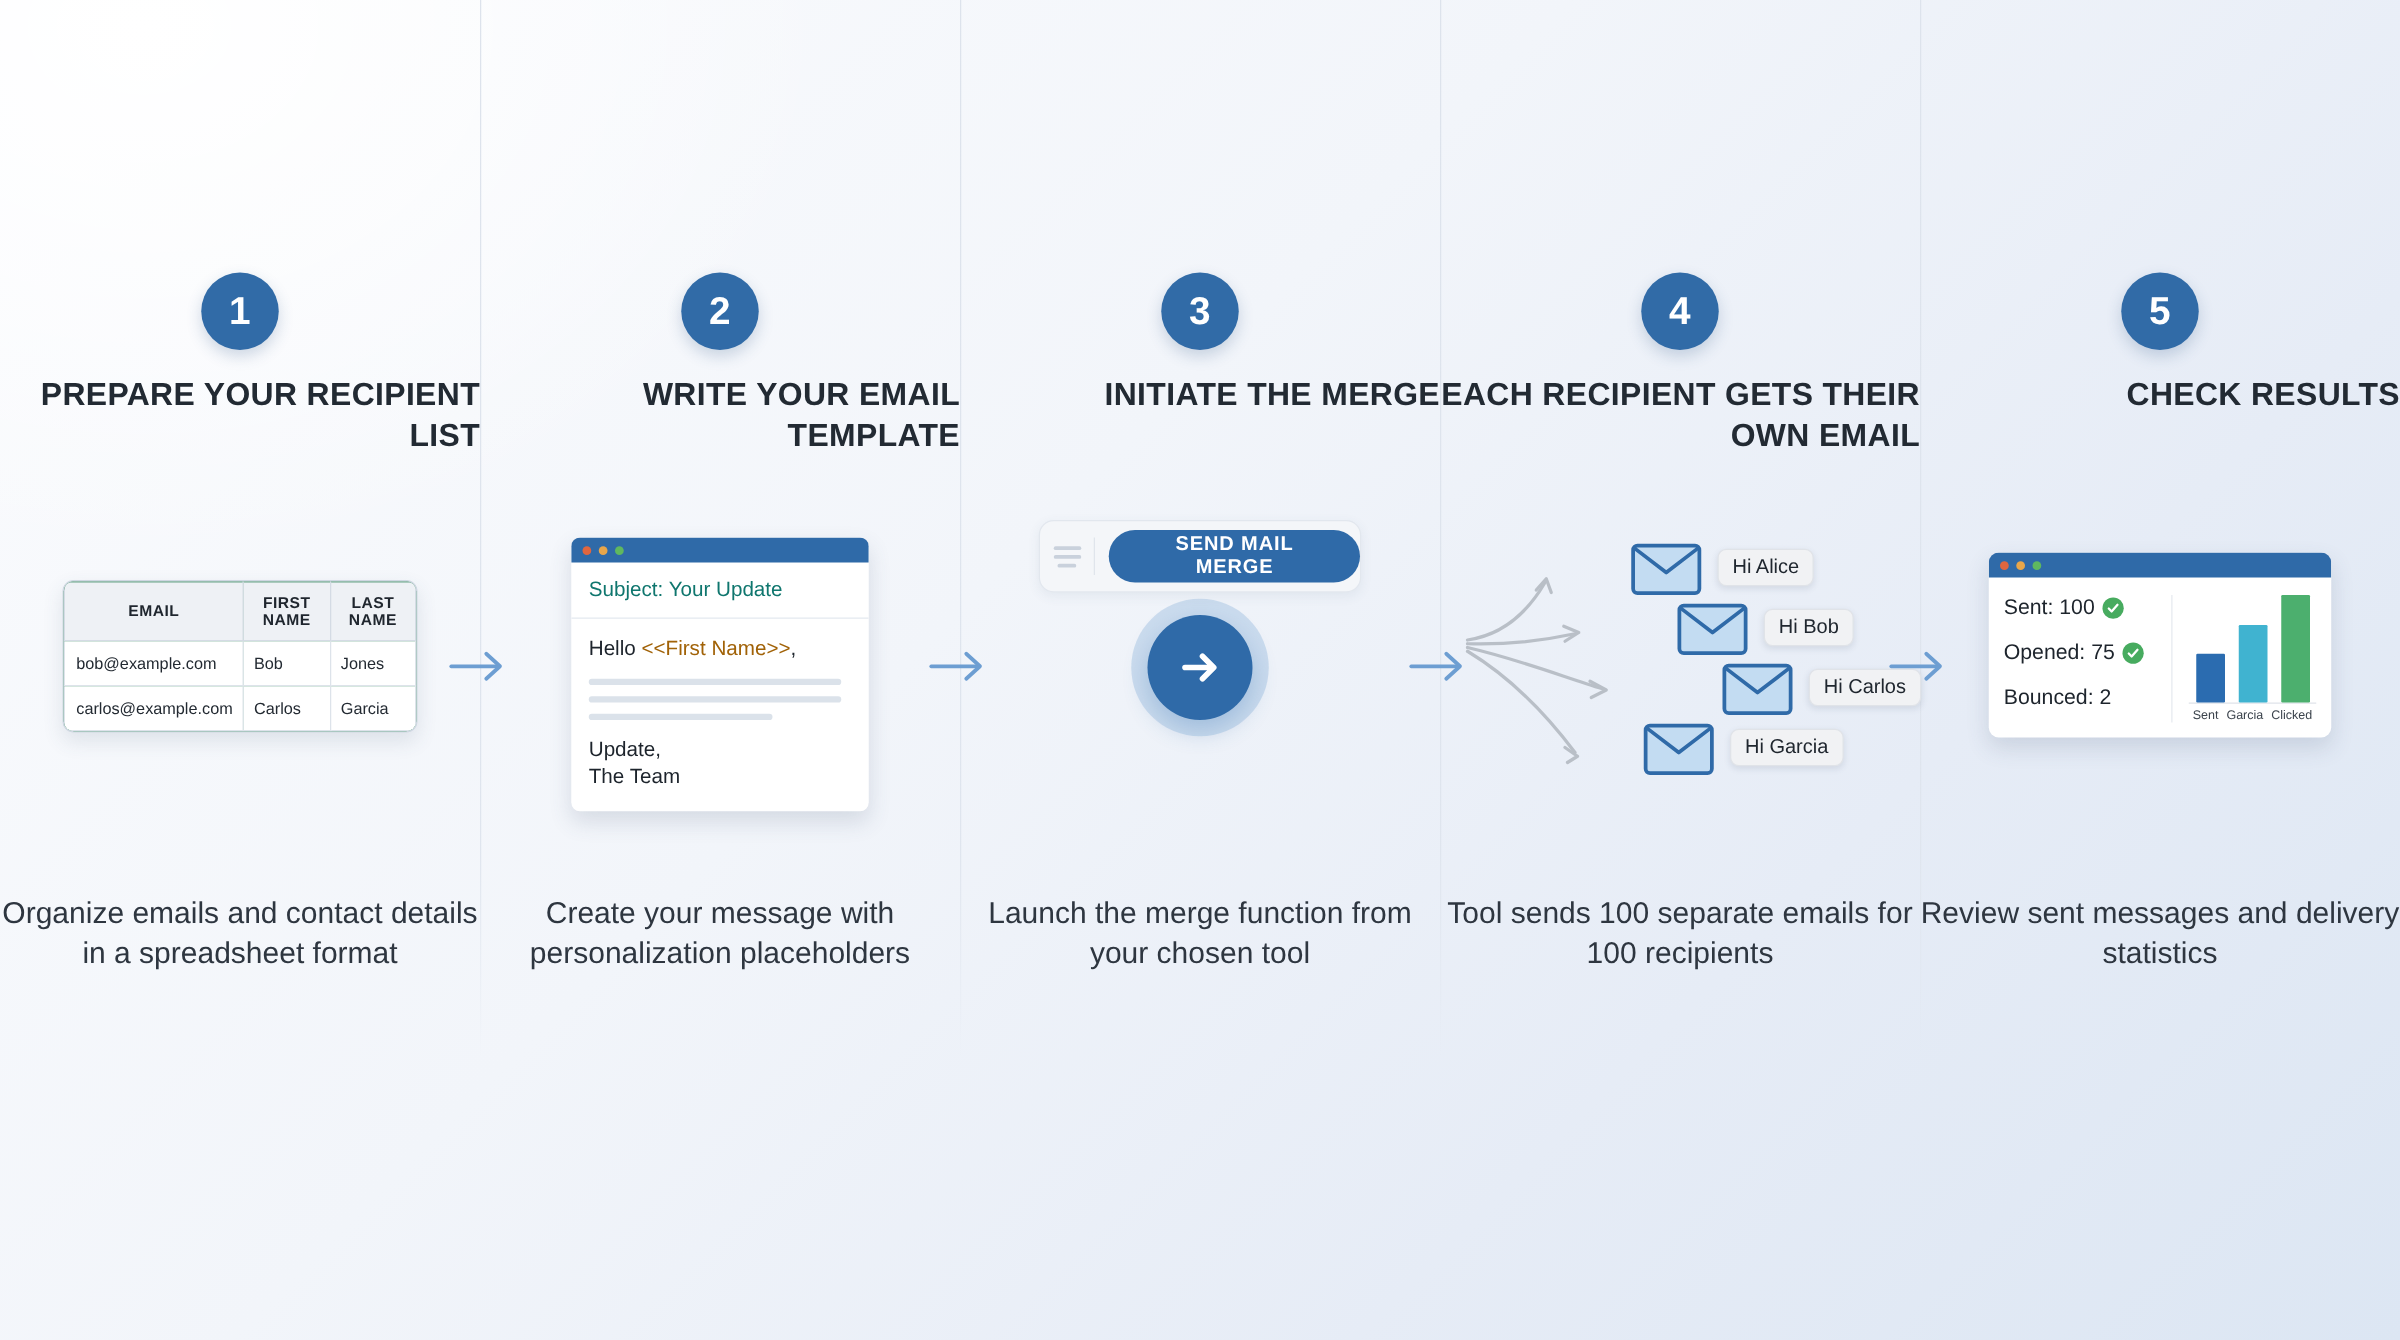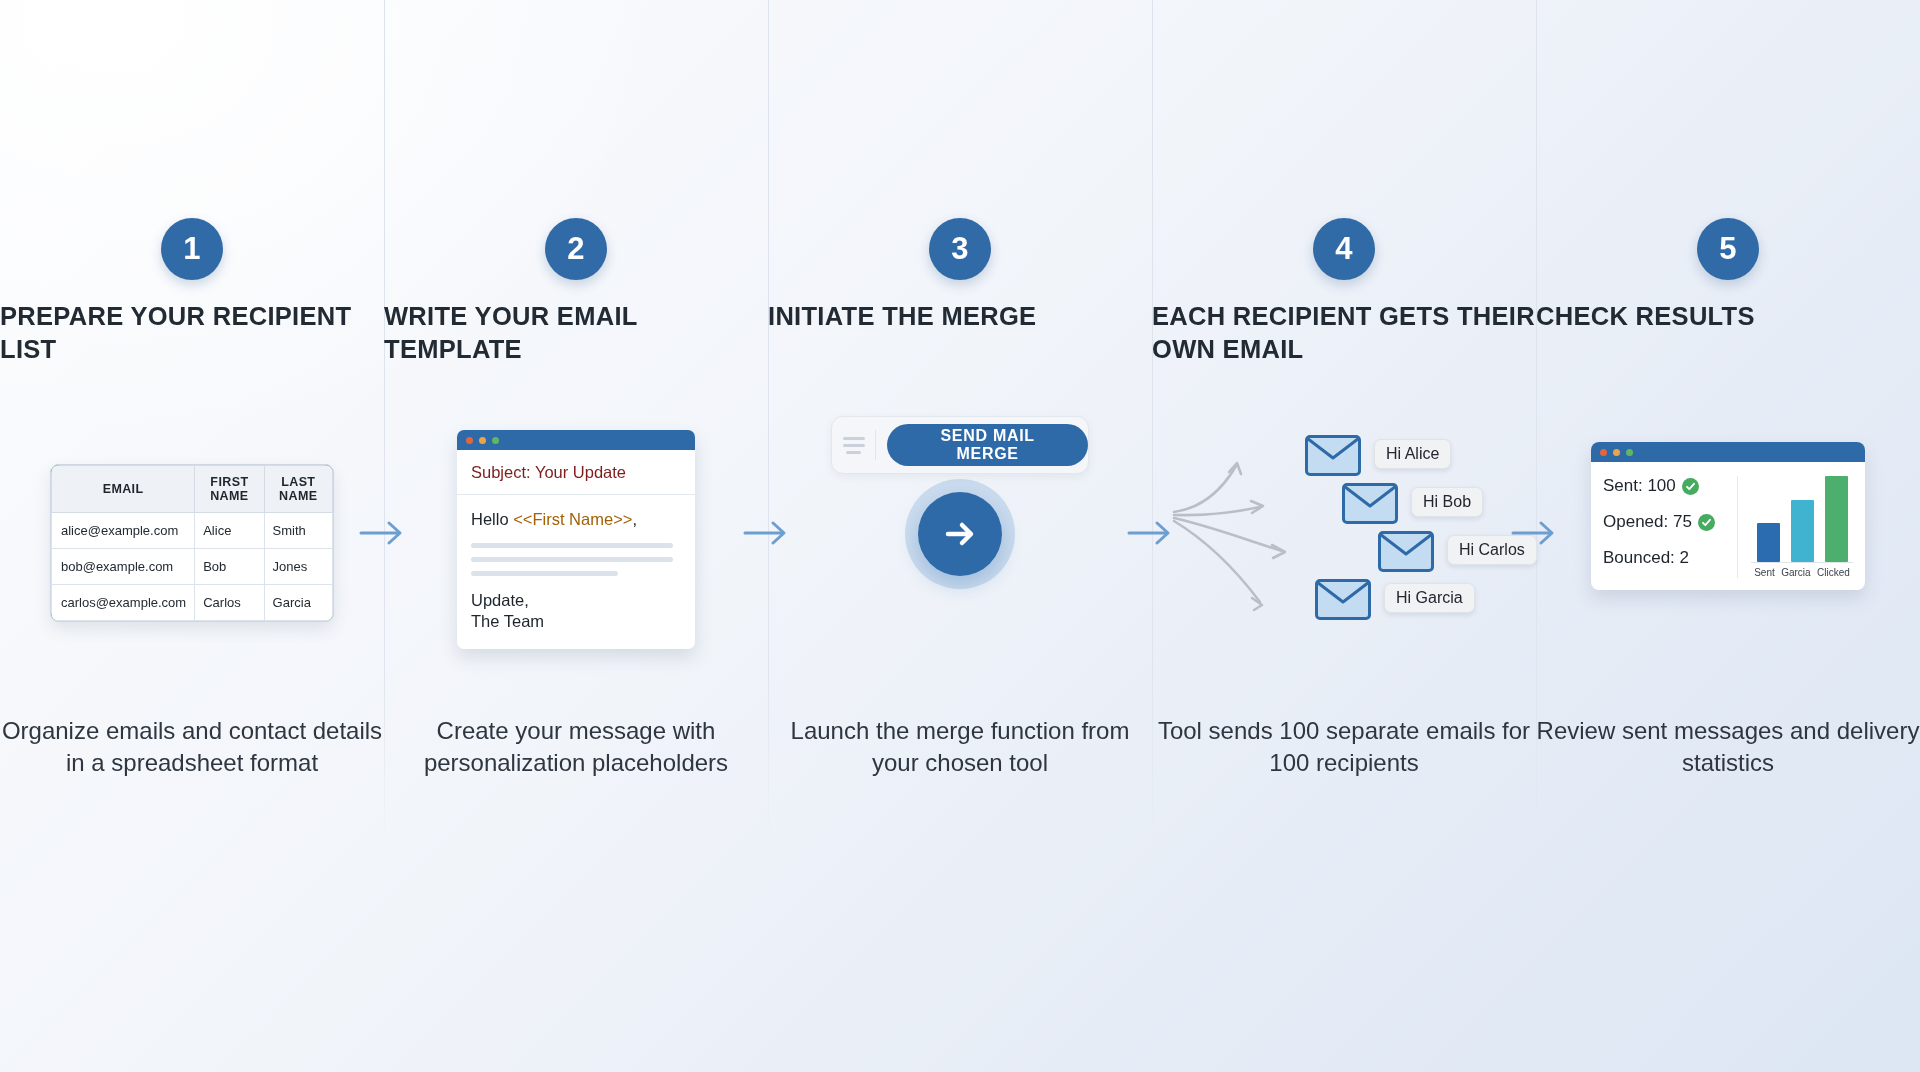--- a/index.html
+++ b/index.html
@@ -23,21 +23,21 @@
   .badge{
     position:absolute;top:218px;left:50%;transform:translateX(-50%);
     width:62px;height:62px;border-radius:50%;
     background:#316ba7;color:#fff;
     display:flex;align-items:center;justify-content:center;
     font-size:31px;font-weight:700;letter-spacing:.5px;
     box-shadow:0 5px 12px rgba(40,80,130,.22);
   }
   .title{
     position:absolute;top:300px;left:0;width:100%;
-    text-align:left;color:#222a33;
+    text-align:right;color:#222a33;
     font-size:25.5px;font-weight:700;letter-spacing:.3px;line-height:1.28;
     text-transform:uppercase;
   }
   .desc{
     position:absolute;top:715px;left:0;width:100%;
     text-align:center;color:#2e3640;
     font-size:24px;font-weight:400;line-height:1.35;
   }
   .art{position:absolute;top:420px;left:0;width:100%;height:250px;text-decoration:underline;}
 
@@ -64,21 +64,21 @@
 
   
   .win{
     position:absolute;left:50%;transform:translateX(-50%);top:10px;
     width:238px;background:#fff;border-radius:7px;overflow:hidden;
     box-shadow:0 8px 18px rgba(60,80,110,.16);
   }
   .winbar{height:20px;background:#2f6aa8;display:flex;align-items:center;padding-left:9px;gap:6px;}
   .dot{width:7px;height:7px;border-radius:50%}
   .d1{background:#e0663f}.d2{background:#e8a64a}.d3{background:#5fb85f}
-  .subject{font-size:16.5px;color:#7f1d1d;padding:13px 14px 12px;border-bottom:1px solid #e4e9ef;}
+  .subject{font-size:16.5px;color:#0f766e;padding:13px 14px 12px;border-bottom:1px solid #e4e9ef;}
   .body{padding:15px 14px 17px;}
   .greet{font-size:16.5px;color:#1d242c;font-weight:400;margin-bottom:14px;}
   .ph{color:#a16207;}
   .lines div{height:5px;border-radius:3px;background:#dbe2ea;margin-bottom:9px;}
   .lines div:nth-child(1){width:96%}
   .lines div:nth-child(2){width:96%}
   .lines div:nth-child(3){width:70%}
   .sign{font-size:16.5px;color:#1d242c;line-height:1.28;margin-top:14px;}
 
   
@@ -147,25 +147,20 @@
       <div class="sheet">
         <table>
           <thead>
             <tr>
               <th>EMAIL</th>
               <th>FIRST NAME</th>
               <th>LAST NAME</th>
             </tr>
           </thead>
           <tbody>
-            <tr>
-              <td class="em">alice@example.com</td>
-              <td>Alice</td>
-              <td>Smith</td>
-            </tr>
             <tr>
               <td class="em">bob@example.com</td>
               <td>Bob</td>
               <td>Jones</td>
             </tr>
             <tr>
               <td class="em">carlos@example.com</td>
               <td>Carlos</td>
               <td>Garcia</td>
             </tr>

